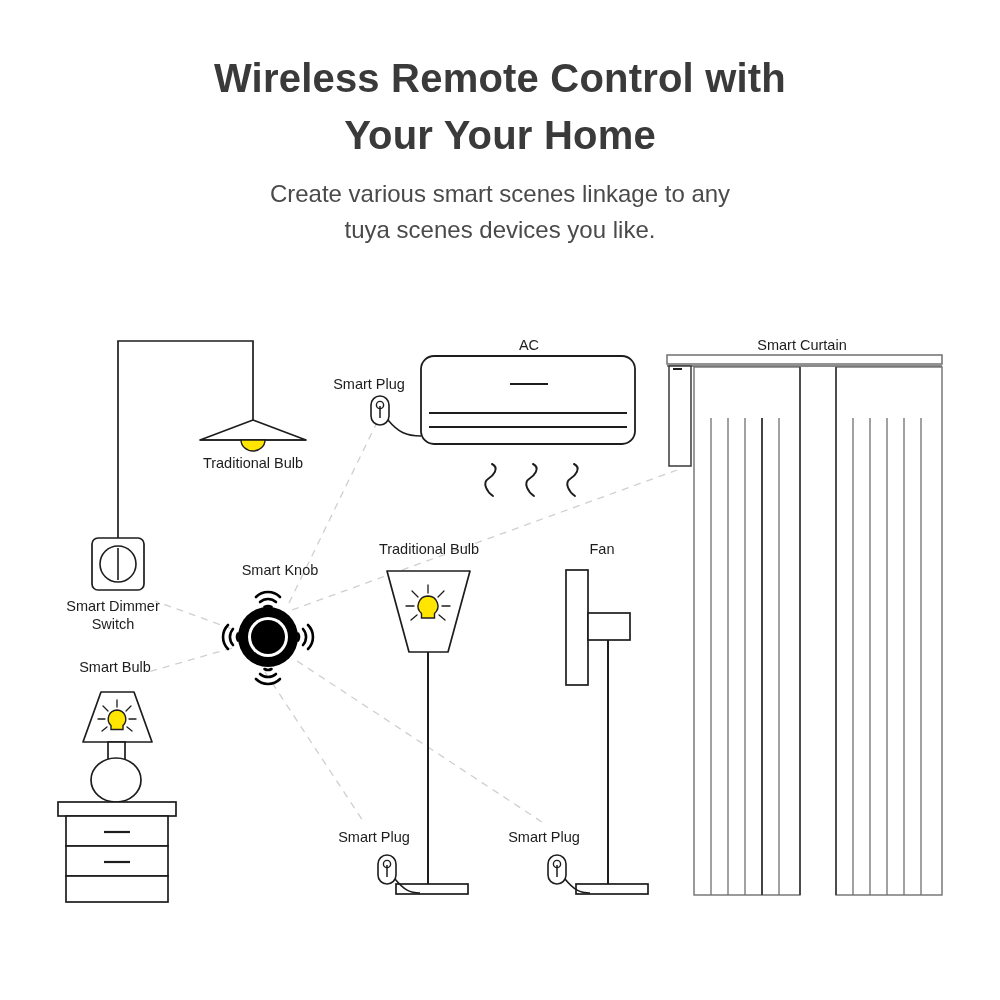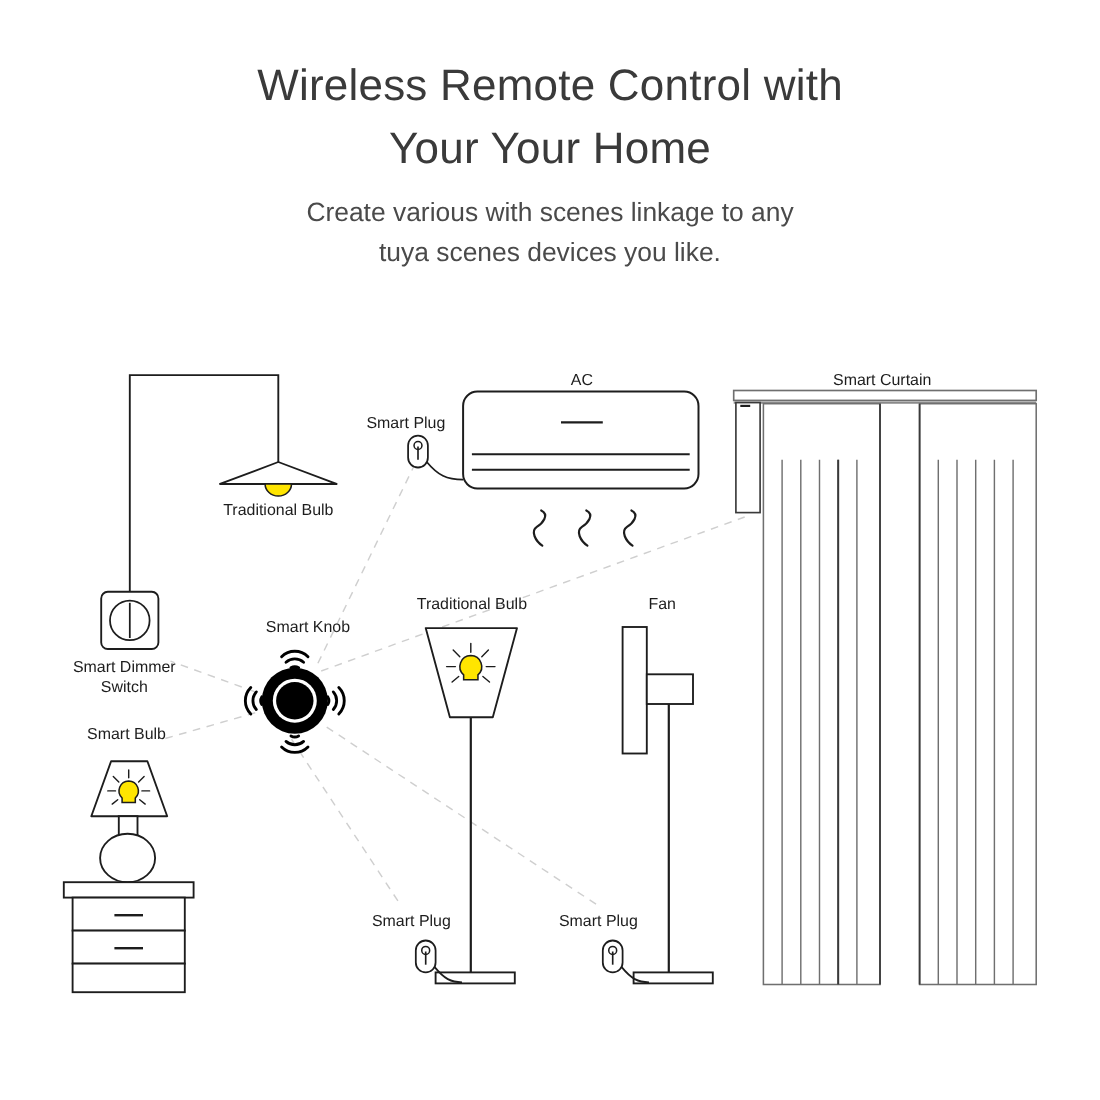--- a/index.html
+++ b/index.html
@@ -12,21 +12,21 @@
   }
   #stage{position:relative;width:1000px;height:1000px;}
 
   
   .header{
     position:absolute;left:0;top:0;width:1000px;
     text-align:center;
   }
   .title{
     font-size:40px;
-    font-weight:400;
+    font-weight:700;
     color:#3a3a3a;
     line-height:1.42;
     letter-spacing:.2px;
     margin:0;
     padding-top:50px;
   }
   .title .l2{display:block;}
   .subtitle{
     font-size:24px;
     font-weight:300;
@@ -53,21 +53,21 @@
 <body>
 
 <div id="stage">
 
   <div class="header">
     <h1 class="title">
       <span>Wireless Remote Control with</span>
       <span class="l2">Your Your Home</span>
     </h1>
     <p class="subtitle">
-      <span>Create various with scenes linkage to any</span>
+      <span>Create various smart scenes linkage to any</span>
       <span class="l2">tuya scenes devices you like.</span>
     </p>
   </div>
 
   <svg class="diagram" viewBox="0 0 1000 1000" width="1000" height="1000">
 
     <g stroke="#cfcfcf" stroke-width="1.3" fill="none" stroke-dasharray="7 6">
       <line x1="289" y1="603" x2="383" y2="410"></line>
       <line x1="292" y1="610" x2="677" y2="470"></line>
       <line x1="232" y1="629" x2="155" y2="601"></line>

